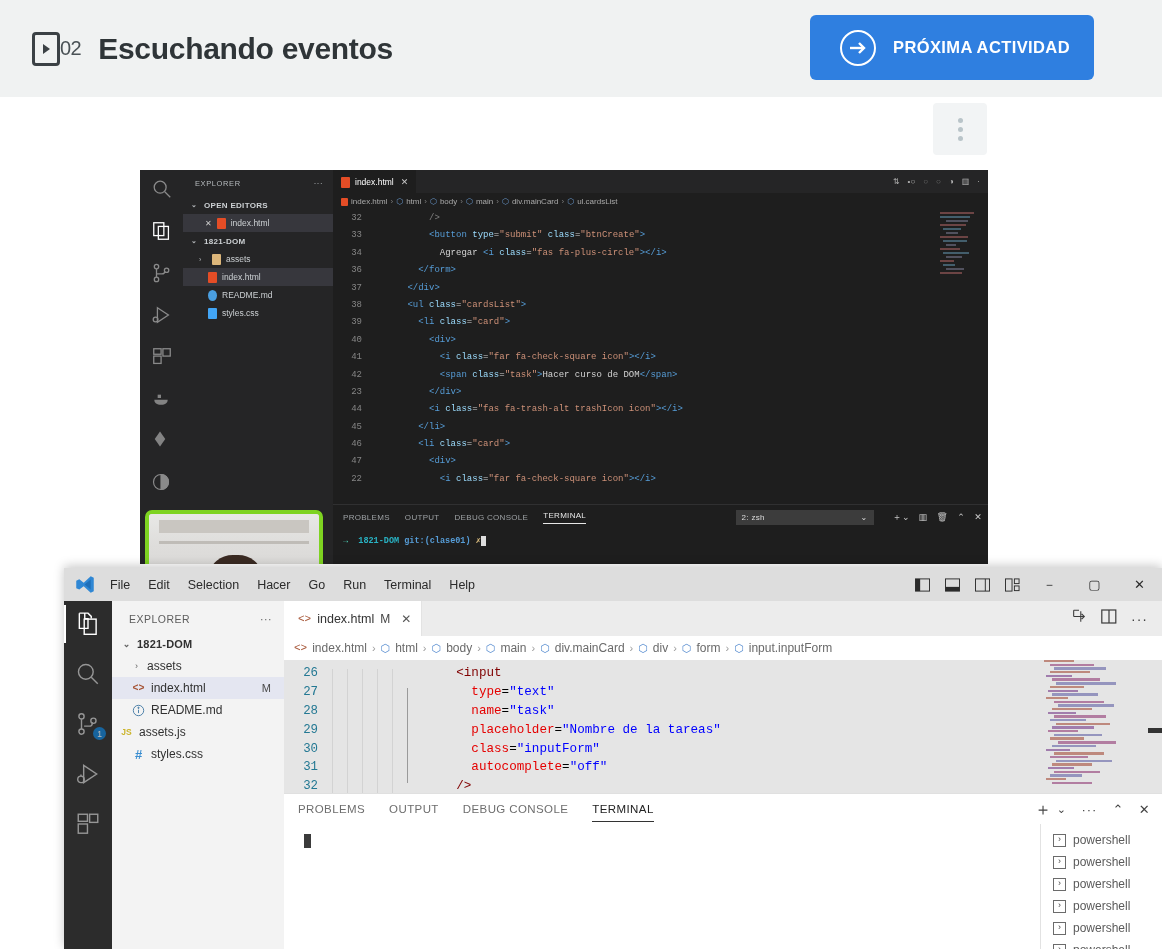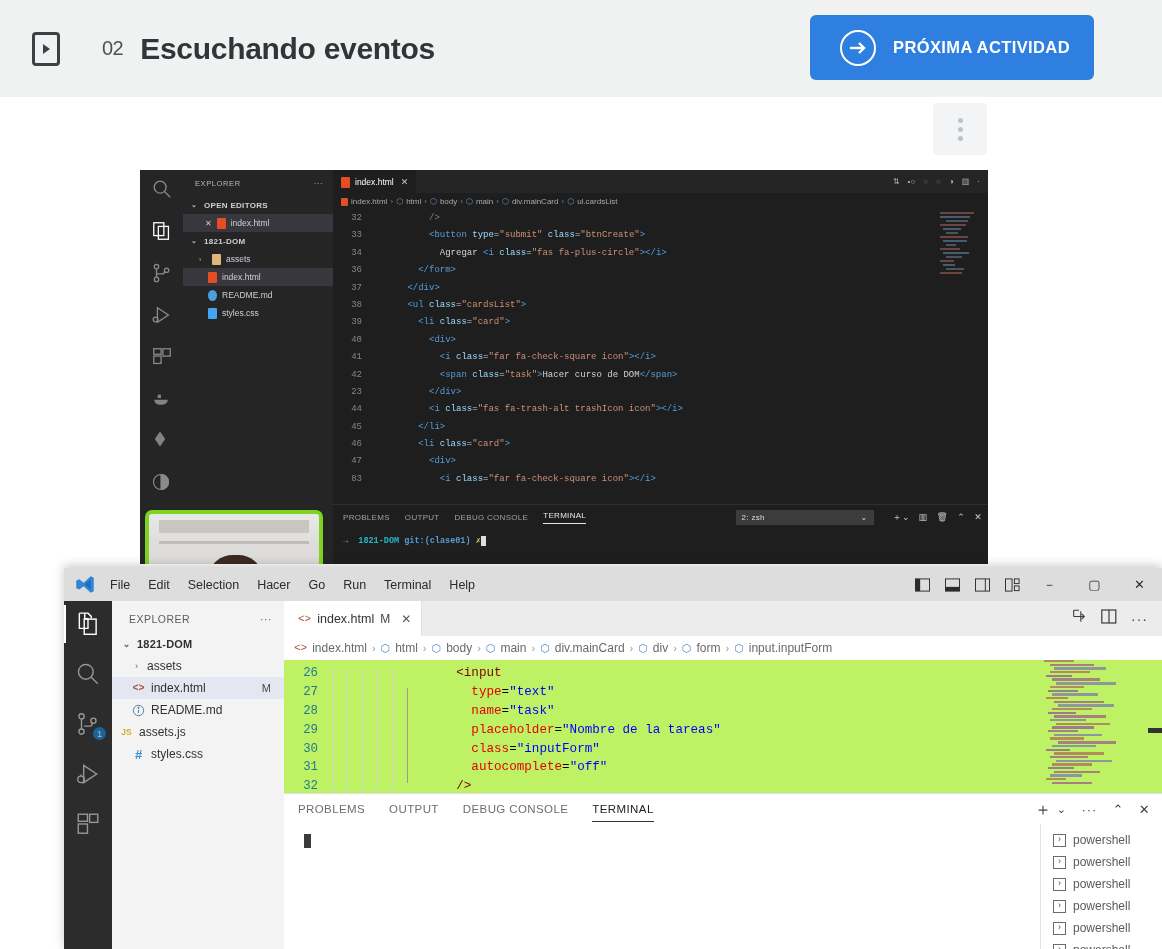--- a/index.html
+++ b/index.html
@@ -20,21 +20,21 @@
     border: 3px solid #3b4145; border-radius: 4px;
     display: flex; align-items: center; justify-content: center;
   }
   .header-device-icon .tri {
     width: 0; height: 0;
     border-left: 7px solid #3b4145;
     border-top: 5px solid transparent;
     border-bottom: 5px solid transparent;
   }
   .header-num {
-    margin-left: 42px; font-size: 20px; color: #4a5256; font-weight: 400;
+    font-size: 20px; color: #4a5256; font-weight: 400;
     letter-spacing: -0.5px;
   }
   .header-title {
     margin-left: 17px; font-size: 30px; font-weight: bold; color: #2f3538;
     letter-spacing: -0.3px;
   }
   .next-btn {
     position: absolute; right: 68px; top: 15px;
     width: 284px; height: 65px; border-radius: 6px;
     background: #2f7fe0; border: none; cursor: pointer;
@@ -178,21 +178,21 @@
   .vs-tab{ height:35px; background:#fff; display:flex; align-items:center; gap:6px;
     padding:0 10px 0 14px; font-size:12.5px; color:#333; border-right:1px solid #e3e3e3;}
   .vs-tab .mk{ color:#444; font-size:12px;}
   .vs-tab .x{ font-size:12px; color:#555; margin-left:5px; cursor:pointer;}
   .vs-tabtools{ margin-left:auto; display:flex; align-items:center; gap:14px; padding-right:14px; color:#424242;}
   .vs-breadcrumb{ height:24px; display:flex; align-items:center; gap:5px; padding-left:10px;
     font-size:12px; color:#6a6a6a; background:#fff; white-space:nowrap;}
   .vs-breadcrumb .cube{ color:#5b8fd1; font-size:11px;}
   .vs-breadcrumb .sep{ color:#9b9b9b; font-size:11px;}
   .vs-breadcrumb .codeico{ color:#a55334; font-size:11px; font-family:"Liberation Mono",monospace;}
-  .vs-editor{ flex:1; position:relative; overflow:hidden; background:#bef264;}
+  .vs-editor{ flex:1; position:relative; overflow:hidden; background:#e5e5e5;}
   .vs-codeline{ display:flex; white-space:pre; height:18.8px; align-items:center;
     font-family:"Liberation Mono", monospace; font-size:12.6px;}
   .vs-ln{ width:46px; text-align:right; padding-right:12px; color:#237893; flex:0 0 auto; font-size:12.4px;}
   .vs-guides{ width:96px; flex:0 0 auto; position:relative;}
   .vs-guides i{ position:absolute; top:-4px; width:1px; height:20px; background:#d3d3d3; display:block;}
   .vs-mini{ position:absolute; right:14px; top:0; width:108px; bottom:0; overflow:hidden;}
   .vs-mini div{ height:2.4px; margin-bottom:1.3px; }
   .vs-scroll-handle{ position:absolute; right:0; top:68px; width:14px; height:5px; background:#333;}
 
   
@@ -388,21 +388,21 @@
             <div class="vv-cl"><span class="vv-ln">38</span><span class="d-pl">      </span><span class="d-tag">&lt;ul</span><span class="d-attr"> class</span><span class="d-pl">=</span><span class="d-str">"cardsList"</span><span class="d-tag">&gt;</span></div>
             <div class="vv-cl"><span class="vv-ln">39</span><span class="d-pl">        </span><span class="d-tag">&lt;li</span><span class="d-attr"> class</span><span class="d-pl">=</span><span class="d-str">"card"</span><span class="d-tag">&gt;</span></div>
             <div class="vv-cl"><span class="vv-ln">40</span><span class="d-pl">          </span><span class="d-tag">&lt;div&gt;</span></div>
             <div class="vv-cl"><span class="vv-ln">41</span><span class="d-pl">            </span><span class="d-tag">&lt;i</span><span class="d-attr"> class</span><span class="d-pl">=</span><span class="d-str">"far fa-check-square icon"</span><span class="d-tag">&gt;&lt;/i&gt;</span></div>
             <div class="vv-cl"><span class="vv-ln">42</span><span class="d-pl">            </span><span class="d-tag">&lt;span</span><span class="d-attr"> class</span><span class="d-pl">=</span><span class="d-str">"task"</span><span class="d-tag">&gt;</span><span class="d-pl">Hacer curso de DOM</span><span class="d-tag">&lt;/span&gt;</span></div>
             <div class="vv-cl"><span class="vv-ln">23</span><span class="d-pl">          </span><span class="d-tag">&lt;/div&gt;</span></div>
             <div class="vv-cl"><span class="vv-ln">44</span><span class="d-pl">          </span><span class="d-tag">&lt;i</span><span class="d-attr"> class</span><span class="d-pl">=</span><span class="d-str">"fas fa-trash-alt trashIcon icon"</span><span class="d-tag">&gt;&lt;/i&gt;</span></div>
             <div class="vv-cl"><span class="vv-ln">45</span><span class="d-pl">        </span><span class="d-tag">&lt;/li&gt;</span></div>
             <div class="vv-cl"><span class="vv-ln">46</span><span class="d-pl">        </span><span class="d-tag">&lt;li</span><span class="d-attr"> class</span><span class="d-pl">=</span><span class="d-str">"card"</span><span class="d-tag">&gt;</span></div>
             <div class="vv-cl"><span class="vv-ln">47</span><span class="d-pl">          </span><span class="d-tag">&lt;div&gt;</span></div>
-            <div class="vv-cl"><span class="vv-ln">83</span><span class="d-pl">            </span><span class="d-tag">&lt;i</span><span class="d-attr"> class</span><span class="d-pl">=</span><span class="d-str">"far fa-check-square icon"</span><span class="d-tag">&gt;&lt;/i&gt;</span></div>
+            <div class="vv-cl"><span class="vv-ln">22</span><span class="d-pl">            </span><span class="d-tag">&lt;i</span><span class="d-attr"> class</span><span class="d-pl">=</span><span class="d-str">"far fa-check-square icon"</span><span class="d-tag">&gt;&lt;/i&gt;</span></div>
           </div>
         <div class="vv-minimap" id="vv-minimap">
             <div style="width: 34px; margin-left: 0px; background: rgb(122, 75, 75);"></div>
             <div style="width: 30px; margin-left: 0px; background: rgb(74, 106, 122);"></div>
             <div style="width: 22px; margin-left: 6px; background: rgb(90, 90, 106);"></div>
             <div style="width: 26px; margin-left: 0px; background: rgb(122, 75, 75);"></div>
             <div style="width: 18px; margin-left: 3px; background: rgb(74, 106, 122);"></div>
             <div style="width: 12px; margin-left: 6px; background: rgb(90, 90, 106);"></div>
             <div style="width: 28px; margin-left: 0px; background: rgb(122, 75, 75);"></div>
             <div style="width: 24px; margin-left: 3px; background: rgb(74, 106, 122);"></div>

